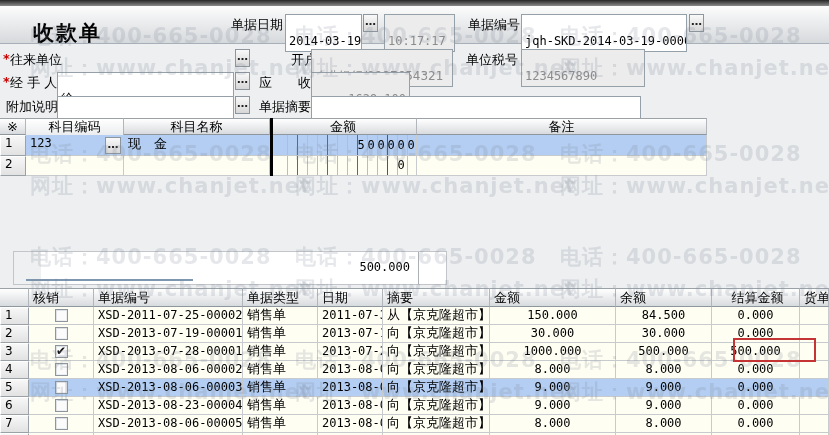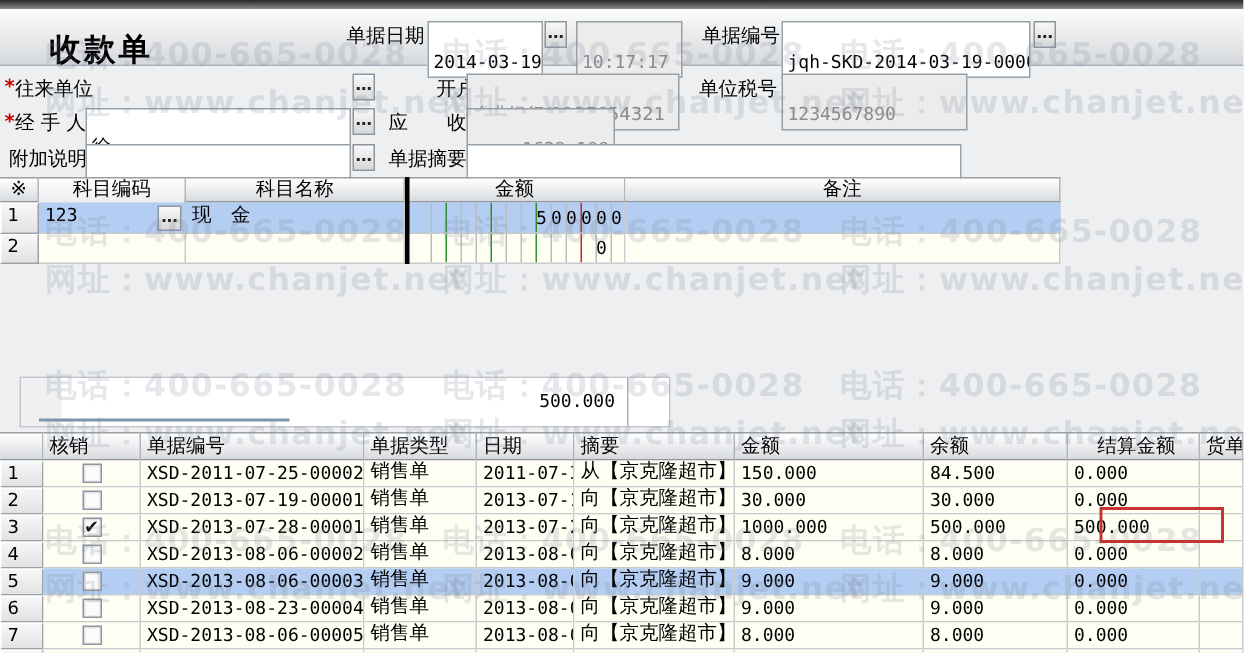--- a/index.html
+++ b/index.html
@@ -27,21 +27,21 @@
   .gh.ctr{text-align:center;}
   .gh.lft{padding-left:4px;}
   .rn{position:absolute;box-sizing:border-box;background:linear-gradient(#f7f7f7,#e2e2e2);
       border-top:1px solid #ffffff;border-left:1px solid #ffffff;
       border-right:1px solid #9aa2a8;border-bottom:1px solid #9aa2a8;
       font-size:12px;line-height:15px;padding-left:4px;overflow:hidden;}
   .cell{position:absolute;box-sizing:border-box;background:#fffef3;
       border-right:1px solid #c7cbce;border-bottom:1px solid #c7cbce;
       font-size:13px;line-height:17px;padding:0 4px;white-space:pre;overflow:hidden;}
   .cell.mono{font-family:"DejaVu Sans Mono","DejaVu Sans",monospace;font-size:12px;}
-  .cell.num{text-align:left;font-family:"DejaVu Sans Mono","DejaVu Sans",monospace;font-size:12px;}
+  .cell.num{text-align:center;font-family:"DejaVu Sans Mono","DejaVu Sans",monospace;font-size:12px;}
   .cell.sel{background:#b3cef2;}
   .vline{position:absolute;width:1px;}
   .blackdiv{position:absolute;background:#000;}
   .cb{position:absolute;width:13px;height:13px;box-sizing:border-box;background:#fbfbfb;
       border:1px solid #8d969e;box-shadow:inset 1px 1px 0 #dfe3e6, inset -1px -1px 0 #eceef0;}
   .cb .mk{position:absolute;left:0px;top:-3px;font-size:12px;color:#111;}
   #strip{position:absolute;left:13px;top:251px;width:434px;height:34px;box-sizing:border-box;
       background:#ffffff;border:1px solid #c2c6ca;}
   #strip .rnpad{position:absolute;left:0;top:0;width:27px;height:32px;background:#eff0f1;}
   #strip .total{position:absolute;right:36px;top:8px;font-size:12px;

